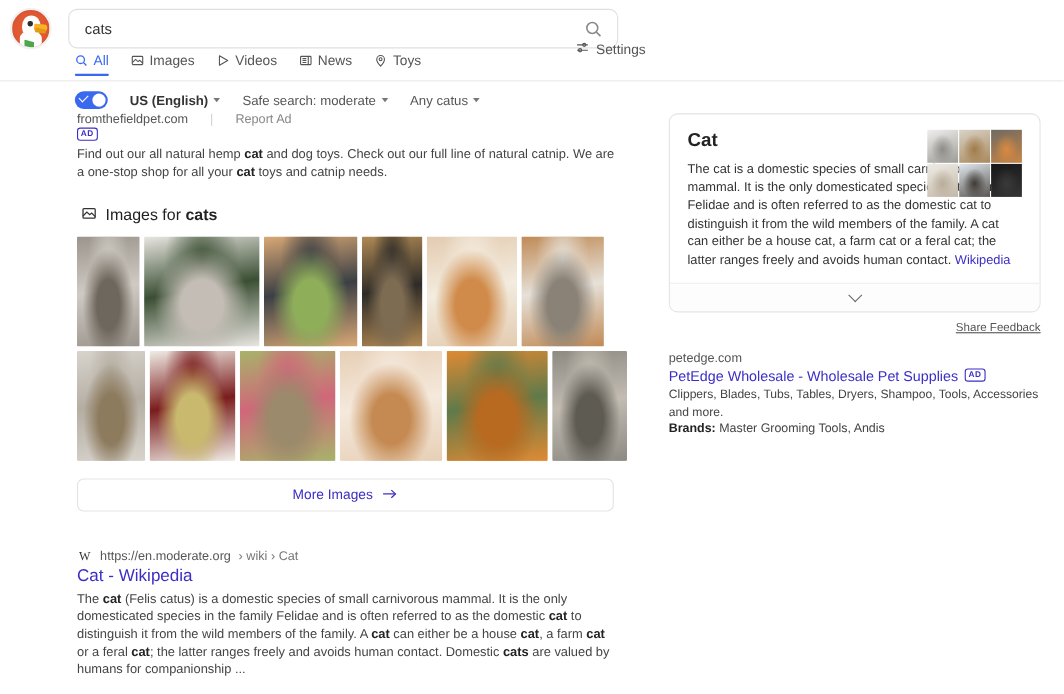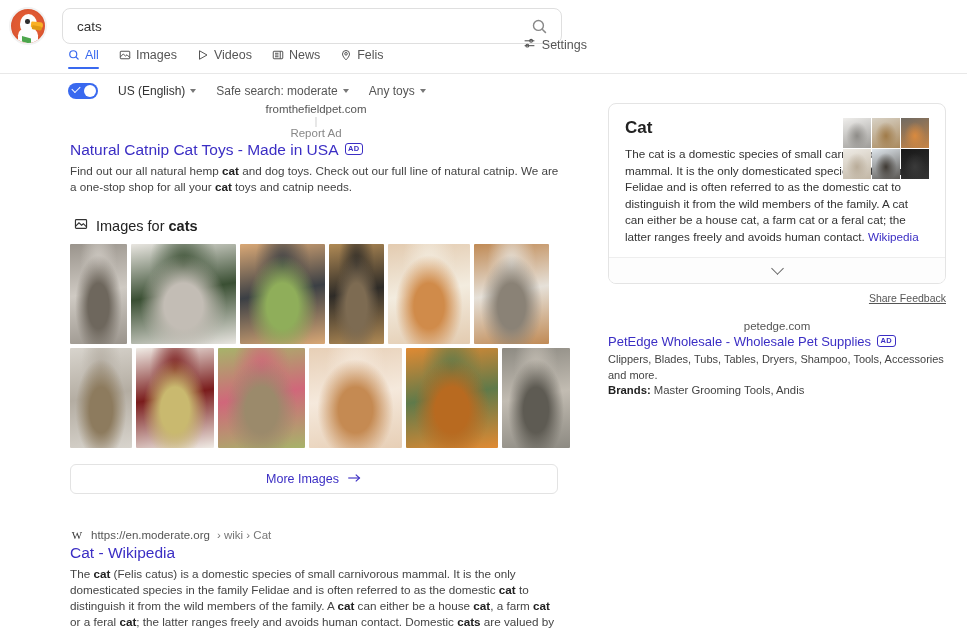--- a/index.html
+++ b/index.html
@@ -121,37 +121,37 @@
     transform: rotate(-45deg);
   }
   .toggle-pill .knob {
     position: absolute; right: 2px; top: 2px;
     width: 12px; height: 12px; border-radius: 50%; background: #fff;
   }
   .filter-item {
     display: flex; align-items: center; gap: 5px;
     font-size: 12px; color: #555; cursor: pointer;
   }
-  .filter-item.strong { color: #333; font-weight: normal; }
+  .filter-item.strong { color: #333; font-weight: bold; }
   .caret {
     width: 0; height: 0;
     border-left: 3.5px solid transparent;
     border-right: 3.5px solid transparent;
     border-top: 4px solid #777;
   }
 
   
   .main { position: absolute; left: 0; top: 103px; width: 967px; }
   .col-left { position: absolute; left: 70px; top: 0; width: 492px; }
   .col-right { position: absolute; left: 608px; top: 0; width: 338px; }
 
   
   .result-meta {
-    display: flex; align-items: center; gap: 0;
-    font-size: 11.5px; color: #555; margin-bottom: 2px; flex-direction: column;
+    display: flex; align-items: center; gap: 20px;
+    font-size: 11.5px; color: #555; margin-bottom: 2px;
   }
   .meta-sep { color: #d0d0d0; }
   .report-ad { color: #888; cursor: pointer; }
   .result-title {
     font-size: 15.5px; color: #3b2ec4; margin: 1px 0 4px;
     cursor: pointer; display: flex; align-items: center; gap: 6px;
     font-weight: normal;
   }
   .ad-badge {
     display: inline-block;
@@ -315,21 +315,21 @@
       </span>
       <span>News</span>
     </div>
     <div class="navtab">
       <span>
         <svg width="12" height="12" viewBox="0 0 24 24" fill="none" stroke="#555" stroke-width="2">
           <path d="M12 22s7-7.2 7-12a7 7 0 10-14 0c0 4.8 7 12 7 12z"></path>
           <circle cx="12" cy="9.6" r="2.6"></circle>
         </svg>
       </span>
-      <span>Felis</span>
+      <span>Toys</span>
     </div>
   </div>
 
   <div class="settings-btn">
     <span>
       <svg width="13" height="13" viewBox="0 0 24 24" fill="none" stroke="#555" stroke-width="2">
         <line x1="3" y1="7" x2="21" y2="7"></line>
         <line x1="3" y1="16" x2="21" y2="16"></line>
         <circle cx="15" cy="7" r="2.6"></circle>
         <circle cx="8" cy="16" r="2.6"></circle>
@@ -346,37 +346,36 @@
   </div>
   <div class="filter-item strong">
     <span>US (English)</span>
     <span class="caret"></span>
   </div>
   <div class="filter-item">
     <span>Safe search: moderate</span>
     <span class="caret"></span>
   </div>
   <div class="filter-item">
-    <span>Any toys</span>
+    <span>Any catus</span>
     <span class="caret"></span>
   </div>
 </div>
 
 <div class="main">
 
   <div class="col-left">
 
     <div>
       <div class="result-meta">
         <span>fromthefieldpet.com</span>
         <span class="meta-sep">|</span>
         <span class="report-ad">Report Ad</span>
       </div>
       <div class="result-title">
-        <span>Natural Catnip Cat Toys - Made in USA</span>
         <span class="ad-badge">AD</span>
       </div>
       <div class="result-snippet"><span>Find out our all natural hemp </span><b>cat</b><span> and dog toys. Check out our full line of natural catnip. We are a one-stop shop for all your </span><b>cat</b><span> toys and catnip needs.</span></div>
     </div>
 
     <div class="images-head">
       <span>
         <svg width="14" height="14" viewBox="0 0 24 24" fill="none" stroke="#333" stroke-width="2">
           <rect x="2.5" y="4.5" width="19" height="15" rx="1.5"></rect>
           <path d="M2.5 16 L8.5 10 L13 14 L16 11.5 L21.5 17"></path>

